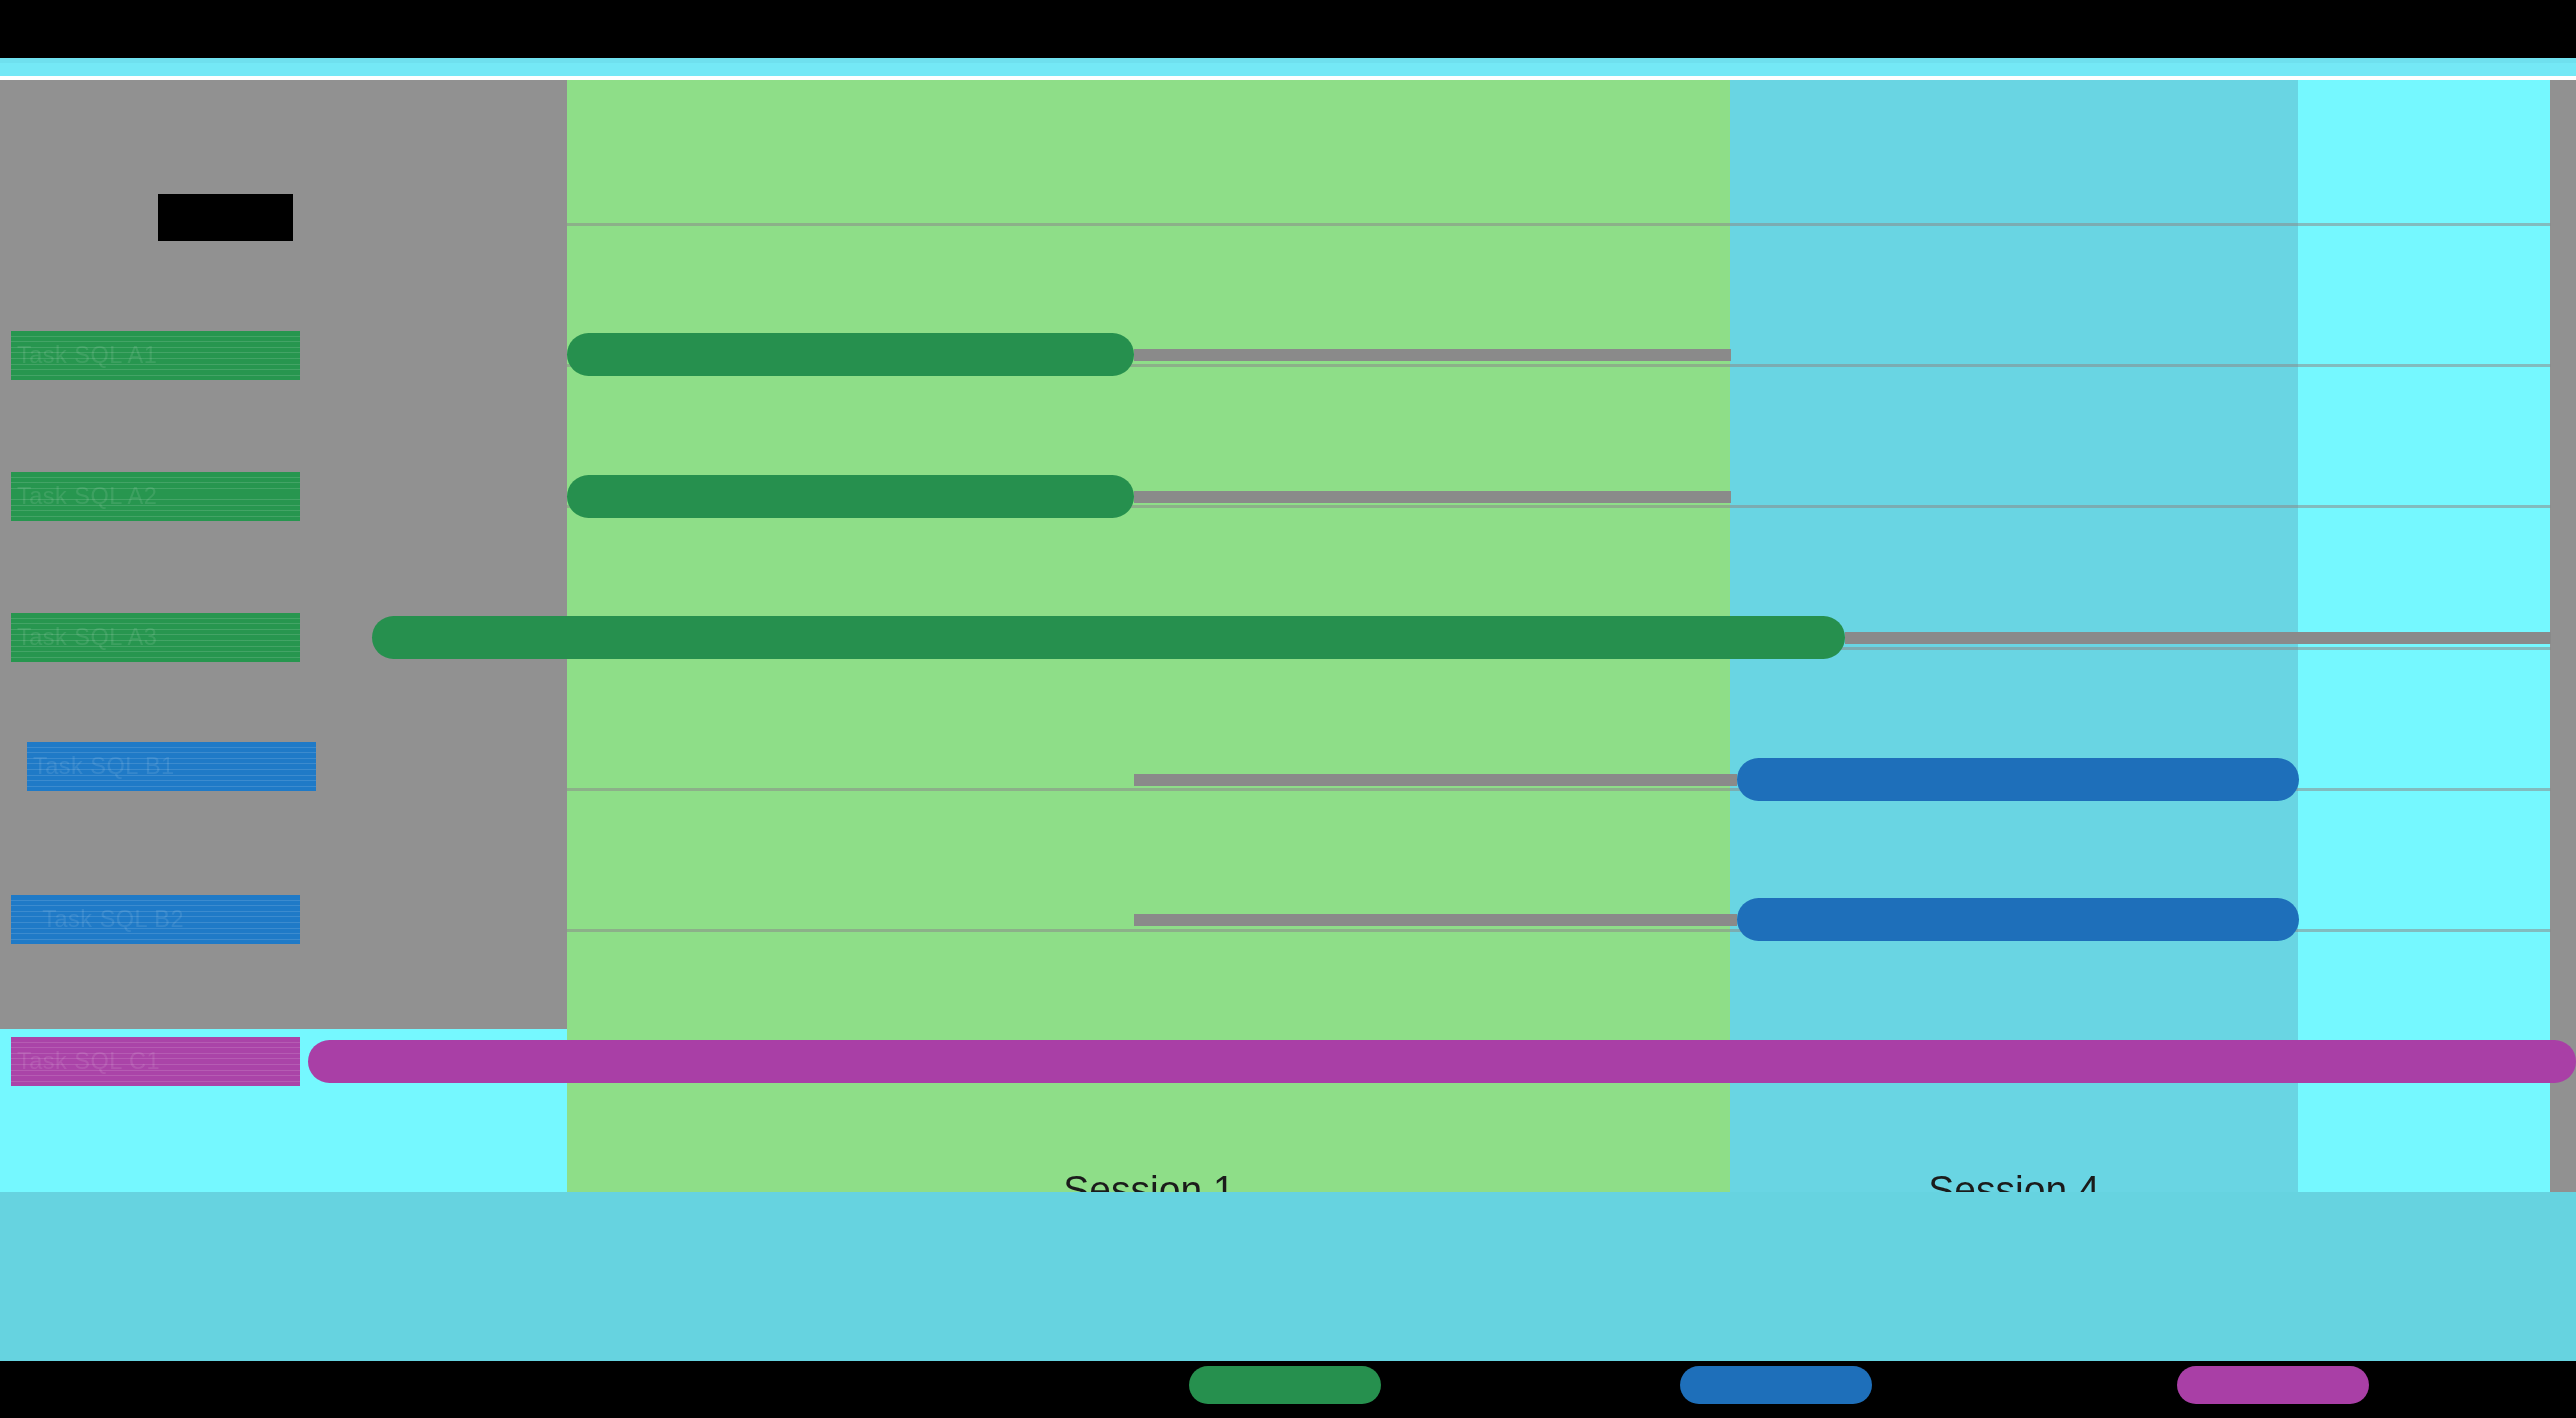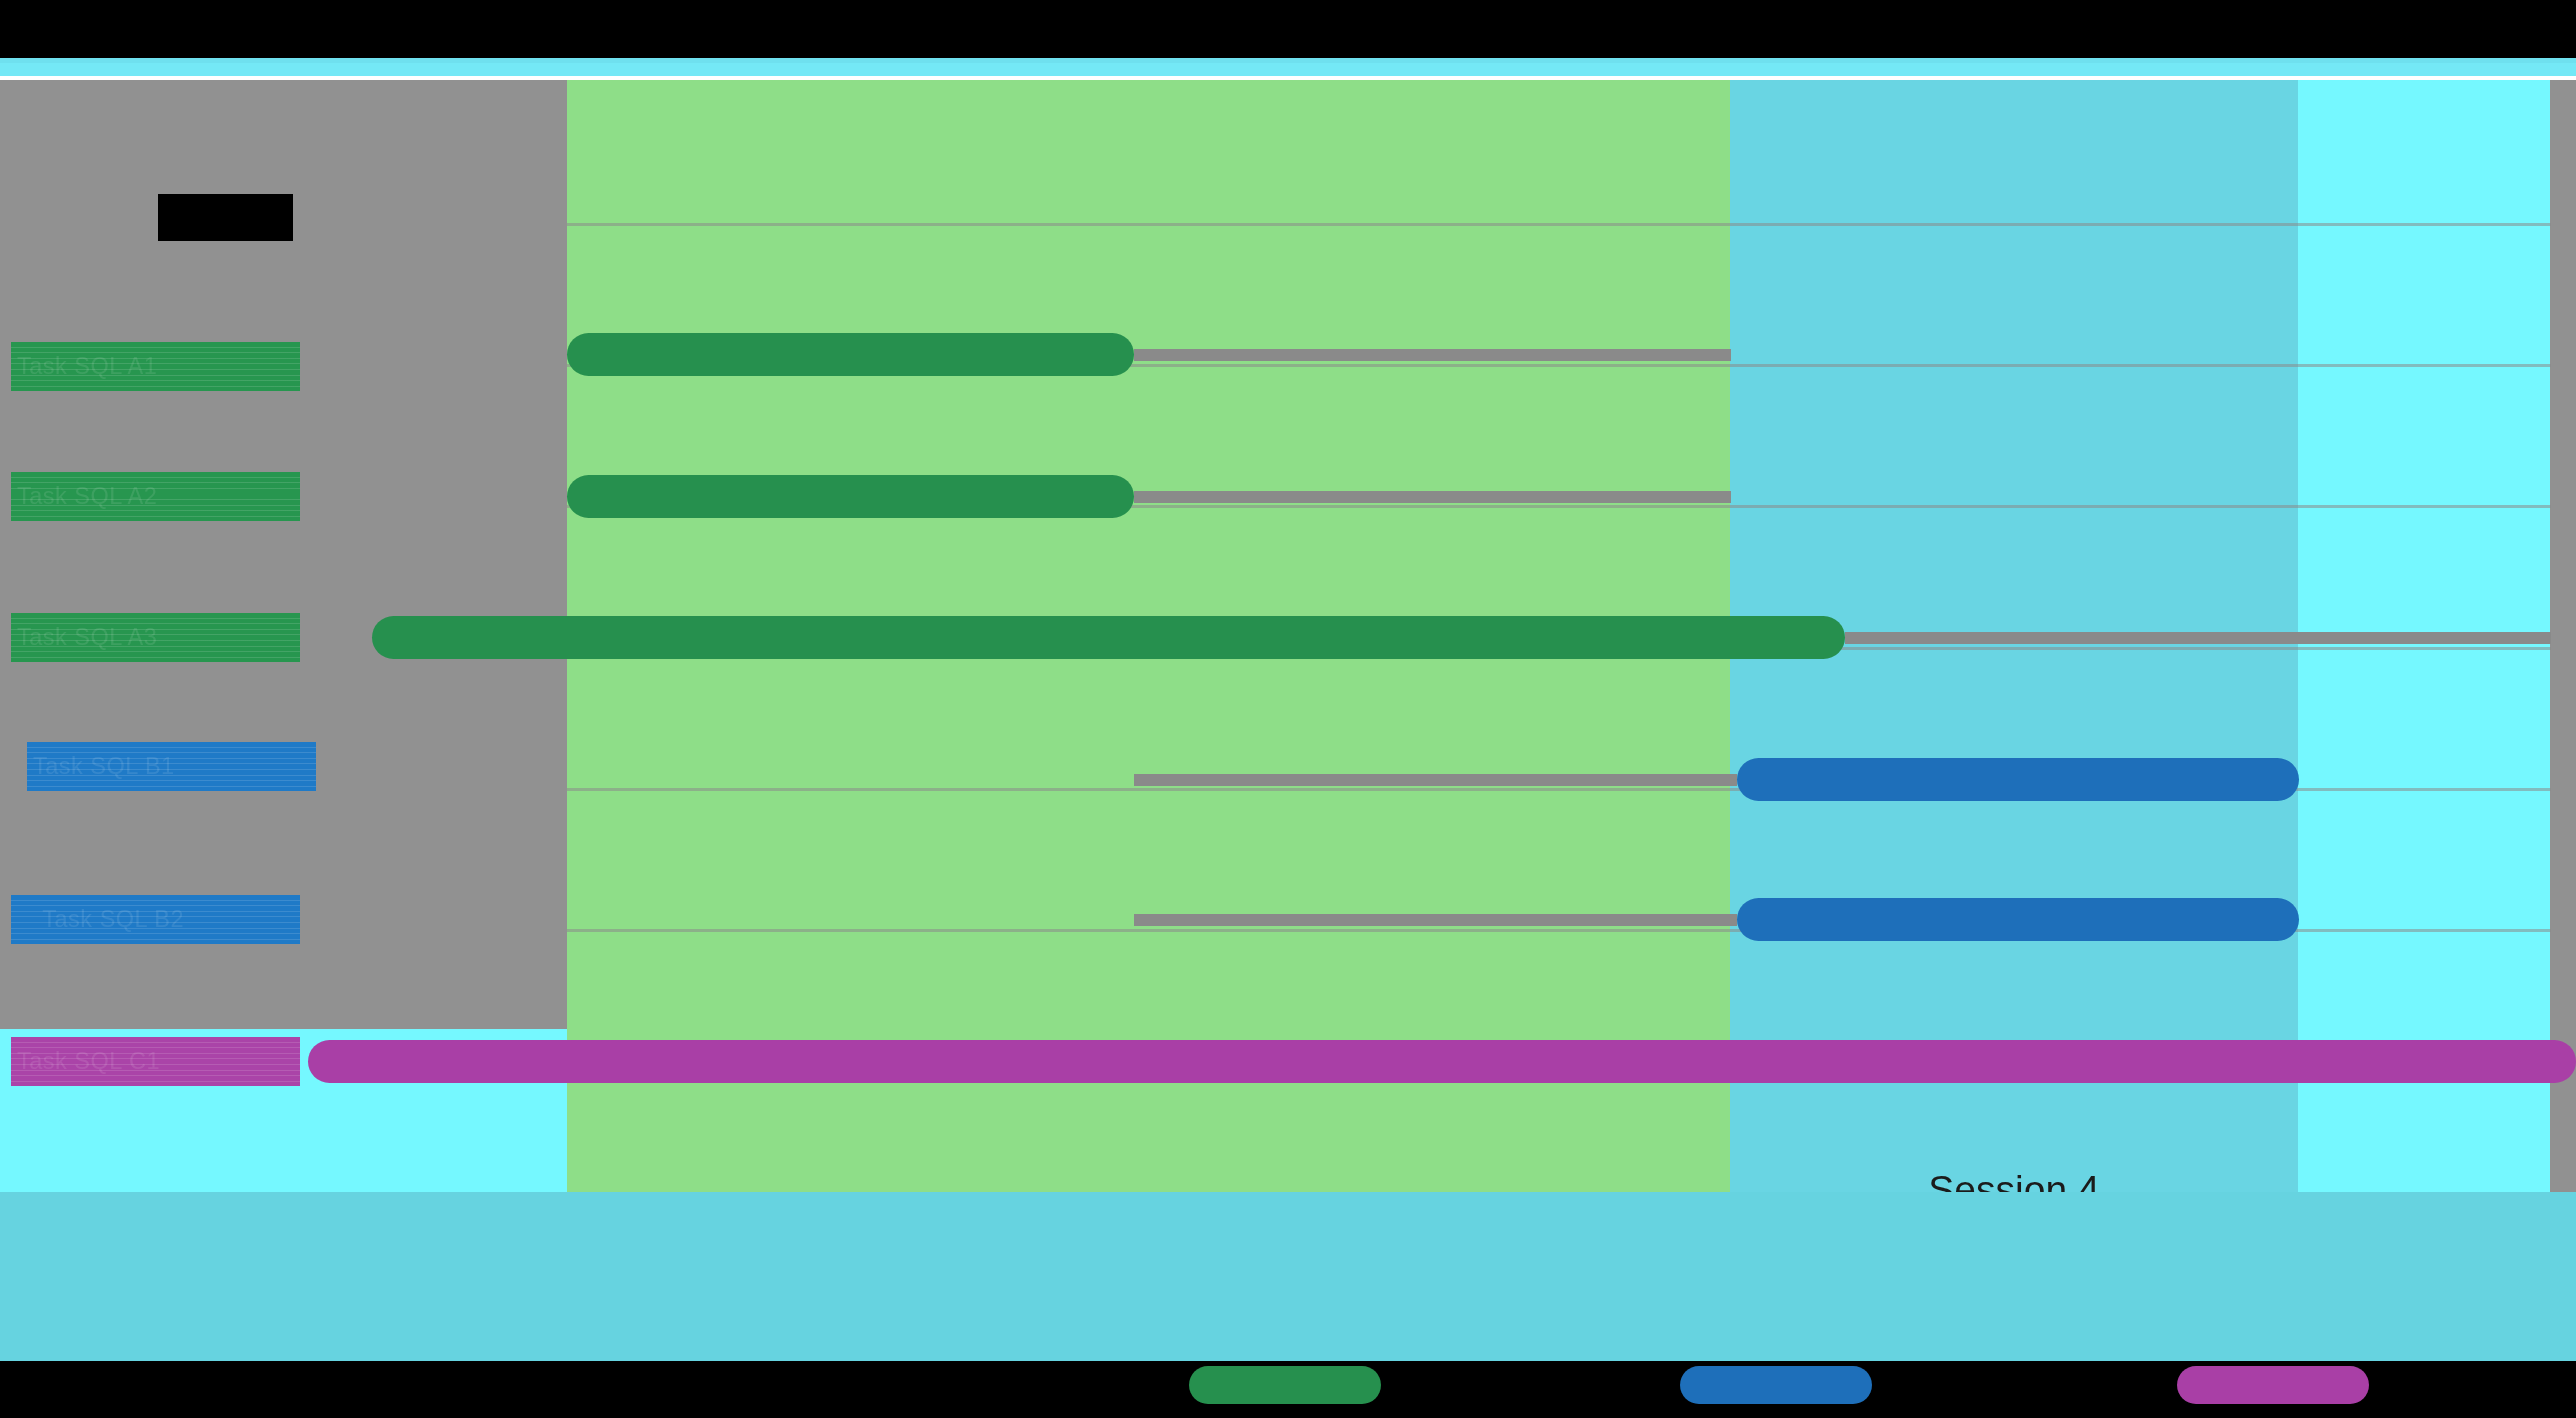--- a/index.html
+++ b/index.html
@@ -128,30 +128,31 @@
         <div class="track" style="left: 1845px; width: 706px; top: 552px;"></div>
         <div class="bar green" title="Task SQL A3" style="left: 372px; width: 1473px; top: 536px;"></div>
         <div class="track" style="left: 1134px; width: 603px; top: 694px;"></div>
         <div class="bar blue" title="Task SQL B1" style="left: 1737px; width: 562px; top: 678px;"></div>
         <div class="track" style="left: 1134px; width: 603px; top: 834px;"></div>
         <div class="bar blue" title="Task SQL B2" style="left: 1737px; width: 562px; top: 818px;"></div>
         <div class="bar magenta" title="Task SQL C1" style="left: 308px; width: 2268px; top: 960px;"></div>
       </div>
 
     <div id="ylabels">
-        <div class="ylabel g" style="top: 262px;">Task SQL A1<span class="scan"></span></div>
+        <div class="ylabel g" style="top: 251px;">Task SQL A1<span class="scan"></span></div>
         <div class="ylabel g" style="top: 392px;">Task SQL A2<span class="scan"></span></div>
         <div class="ylabel g" style="top: 533px;">Task SQL A3<span class="scan"></span></div>
         <div class="ylabel b" style="top: 662px; margin-left: 16px;">Task SQL B1<span class="scan"></span></div>
         <div class="ylabel b" style="top: 815px; padding-left: 31px;">Task SQL B2<span class="scan"></span></div>
         <div class="ylabel m" style="top: 957px;">Task SQL C1<span class="scan"></span></div>
       </div>
 
     <div id="title"></div>
 
+    <div class="session-cap cap1">Session 1</div>
     <div class="session-cap cap2">Session 4</div>
   </div>
 
   <div id="footer"></div>
 
   <div id="legend">
       <div class="legend-item li1">
         <div class="legend-swatch green"></div>
         <div class="legend-label"></div>
       </div>

